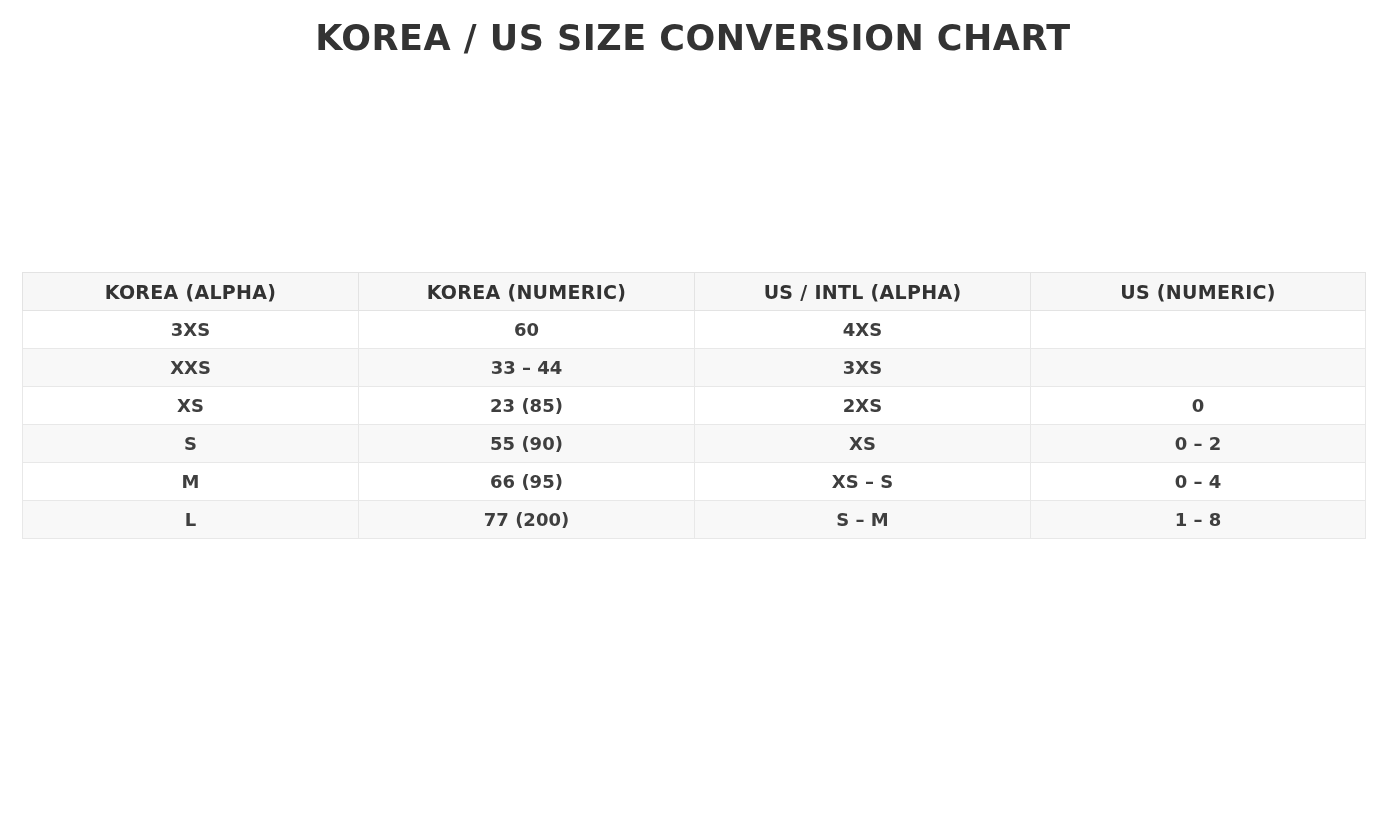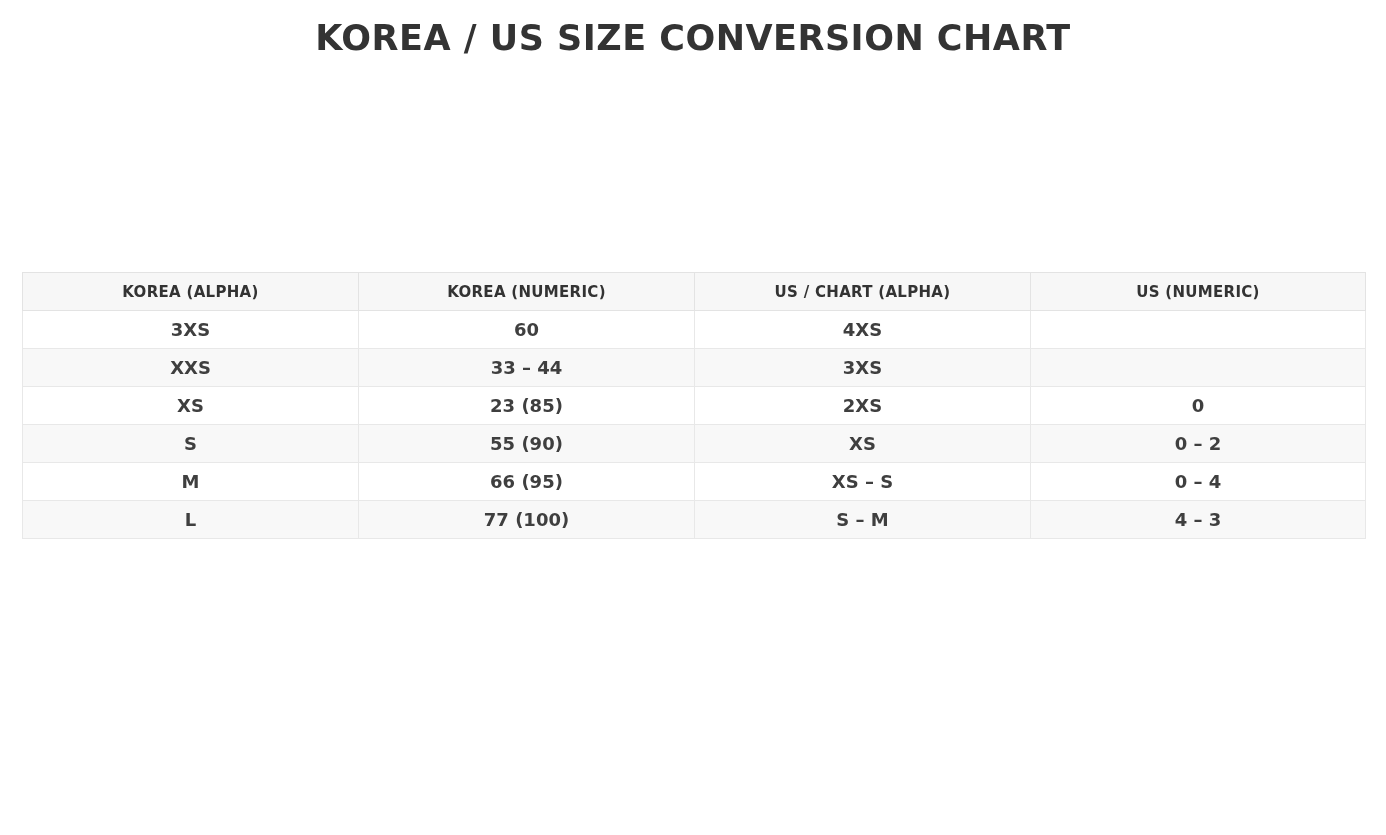--- a/index.html
+++ b/index.html
@@ -40,21 +40,21 @@
     border-collapse: collapse;
     width: 1343px;
     table-layout: fixed;
   }
   table.size-table col.c1 { width: 336px; }
   table.size-table col.c2 { width: 336px; }
   table.size-table col.c3 { width: 336px; }
   table.size-table col.c4 { width: 335px; }
   table.size-table th {
     height: 35px;
-    font-size: 15px;
+    font-size: 19px;
     font-weight: bold;
     color: #333333;
     background: #f7f7f7;
     border: 1px solid #e3e3e3;
     text-align: center;
     vertical-align: middle;
     letter-spacing: 0.3px;
   }
   table.size-table td {
     height: 35px;
@@ -84,21 +84,21 @@
       <colgroup>
         <col class="c1">
         <col class="c2">
         <col class="c3">
         <col class="c4">
       </colgroup>
       <thead>
         <tr>
           <th>KOREA (ALPHA)</th>
           <th>KOREA (NUMERIC)</th>
-          <th>US / CHART (ALPHA)</th>
+          <th>US / INTL (ALPHA)</th>
           <th>US (NUMERIC)</th>
         </tr>
       </thead>
       <tbody>
         <tr>
           <td>3XS</td>
           <td>60</td>
           <td>4XS</td>
           <td></td>
         </tr>
@@ -121,21 +121,21 @@
           <td>0 – 2</td>
         </tr>
         <tr>
           <td>M</td>
           <td>66 (95)</td>
           <td>XS – S</td>
           <td>0 – 4</td>
         </tr>
         <tr>
           <td>L</td>
-          <td>77 (100)</td>
+          <td>77 (200)</td>
           <td>S – M</td>
-          <td>4 – 3</td>
+          <td>1 – 8</td>
         </tr>
       </tbody>
     </table>
   </div>
 
 </div>
 
 </body></html>

